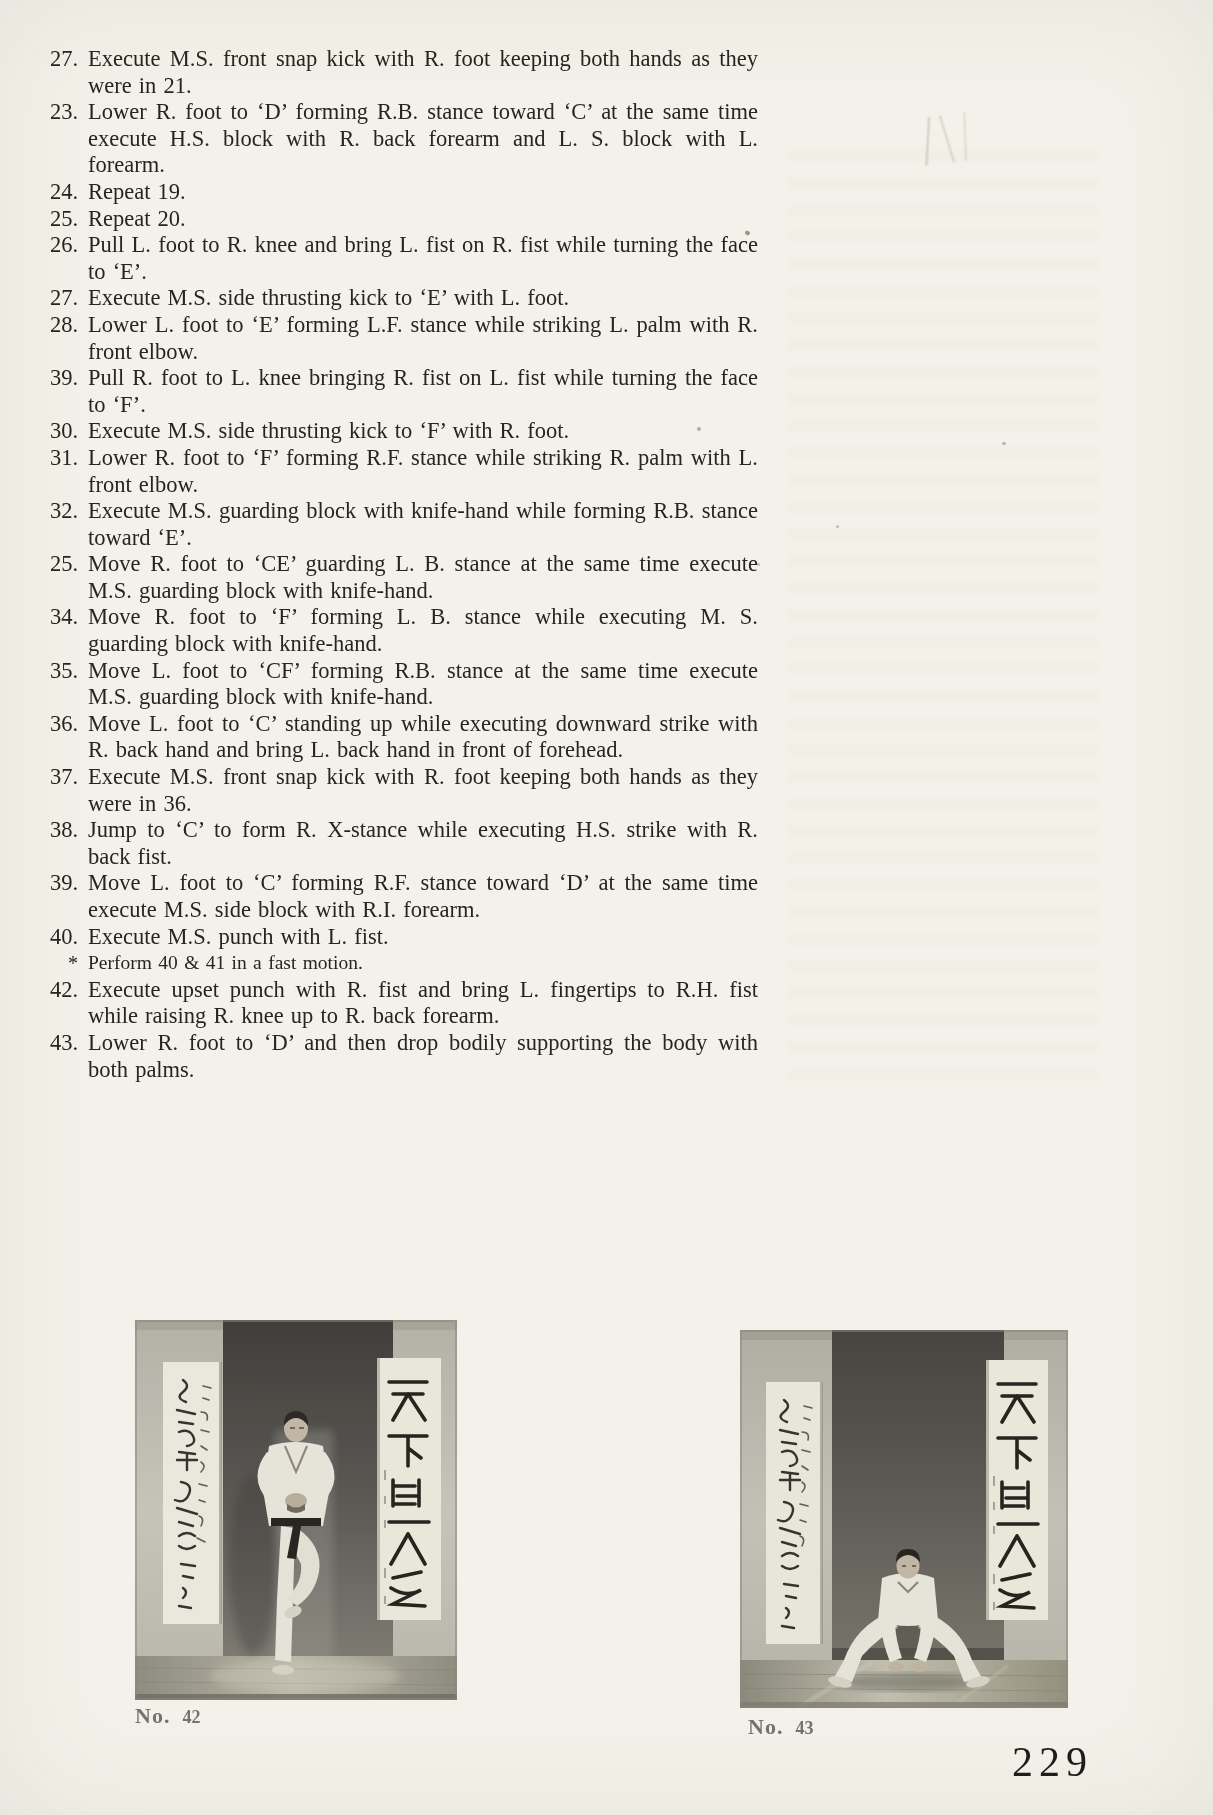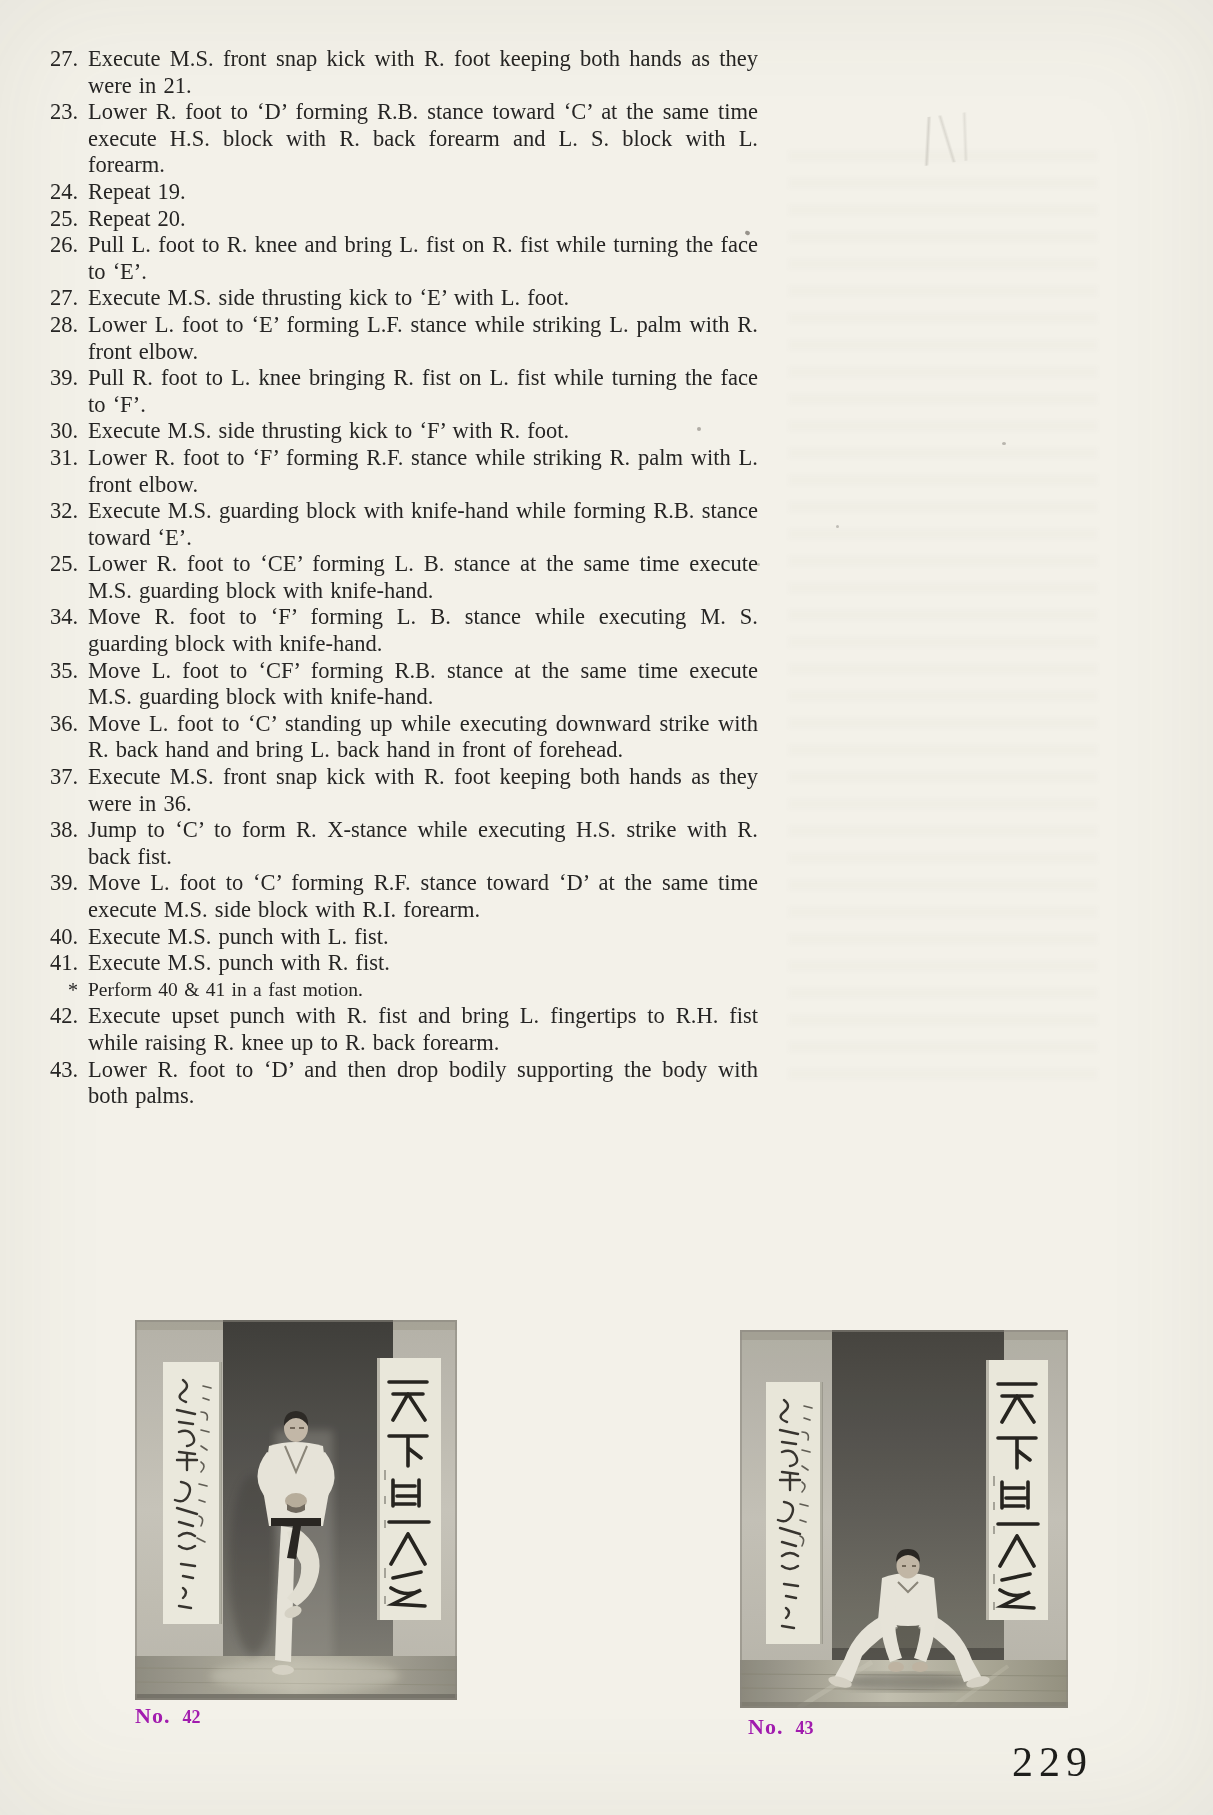--- a/index.html
+++ b/index.html
@@ -15,21 +15,21 @@
        text-align:justify;text-justify:inter-word;word-spacing:1.5px;}
   ol.instructions li .num{position:absolute;left:0;top:0;width:40px;text-align:right;}
   ol.instructions li.note{font-size:19.5px;}
   ol.instructions li.note .num{font-size:20px;}
 
   
   figure{margin:0;position:absolute;}
   .fig-42{left:135px;top:1320px;width:322px;height:380px;}
   .fig-43{left:740px;top:1330px;width:328px;height:378px;}
   .photo-svg{display:block;width:100%;height:100%;filter:blur(.3px) contrast(.97);}
-  .caption{position:absolute;font-weight:bold;color:#a21caf;}
+  .caption{position:absolute;font-weight:bold;color:#737373;}
   .cap-42{left:135px;top:1703px;}
   .cap-43{left:748px;top:1714px;text-align:center;}
   .caption .cap-label{font-size:22px;letter-spacing:1px;}
   .caption .cap-num{font-size:18px;font-weight:bold;margin-left:12px;}
 
   
   .page-number{position:absolute;left:1012px;top:1738px;font-size:42px;letter-spacing:6px;color:#1d1d1b;}
 
   
   .speck{position:absolute;border-radius:50%;background:#4a463e;}
@@ -57,29 +57,28 @@
     <li><span class="num">23.</span><span class="txt">Lower R. foot to ‘D’ forming R.B. stance toward ‘C’ at the same time execute H.S. block with R. back forearm and L. S. block with L. forearm.</span></li>
     <li><span class="num">24.</span><span class="txt">Repeat 19.</span></li>
     <li><span class="num">25.</span><span class="txt">Repeat 20.</span></li>
     <li><span class="num">26.</span><span class="txt">Pull L. foot to R. knee and bring L. fist on R. fist while turning the face to ‘E’.</span></li>
     <li><span class="num">27.</span><span class="txt">Execute M.S. side thrusting kick to ‘E’ with L. foot.</span></li>
     <li><span class="num">28.</span><span class="txt">Lower L. foot to ‘E’ forming L.F. stance while striking L. palm with R. front elbow.</span></li>
     <li><span class="num">39.</span><span class="txt">Pull R. foot to L. knee bringing R. fist on L. fist while turning the face to ‘F’.</span></li>
     <li><span class="num">30.</span><span class="txt">Execute M.S. side thrusting kick to ‘F’ with R. foot.</span></li>
     <li><span class="num">31.</span><span class="txt">Lower R. foot to ‘F’ forming R.F. stance while striking R. palm with L. front elbow.</span></li>
     <li><span class="num">32.</span><span class="txt">Execute M.S. guarding block with knife-hand while forming R.B. stance toward ‘E’.</span></li>
-    <li><span class="num">25.</span><span class="txt">Lower R. foot to ‘CE’ forming L. B. stance at the same time execute M.S. guarding block with knife-hand.</span></li>
+    <li><span class="num">25.</span><span class="txt">Move R. foot to ‘CE’ guarding L. B. stance at the same time execute M.S. guarding block with knife-hand.</span></li>
     <li><span class="num">34.</span><span class="txt">Move R. foot to ‘F’ forming L. B. stance while executing M. S. guarding block with knife-hand.</span></li>
     <li><span class="num">35.</span><span class="txt">Move L. foot to ‘CF’ forming R.B. stance at the same time execute M.S. guarding block with knife-hand.</span></li>
     <li><span class="num">36.</span><span class="txt">Move L. foot to ‘C’ standing up while executing downward strike with R. back hand and bring L. back hand in front of forehead.</span></li>
     <li><span class="num">37.</span><span class="txt">Execute M.S. front snap kick with R. foot keeping both hands as they were in 36.</span></li>
     <li><span class="num">38.</span><span class="txt">Jump to ‘C’ to form R. X-stance while executing H.S. strike with R. back fist.</span></li>
     <li><span class="num">39.</span><span class="txt">Move L. foot to ‘C’ forming R.F. stance toward ‘D’ at the same time execute M.S. side block with R.I. forearm.</span></li>
     <li><span class="num">40.</span><span class="txt">Execute M.S. punch with L. fist.</span></li>
-    <li><span class="num">41.</span><span class="txt">Execute M.S. punch with R. fist.</span></li>
     <li class="note"><span class="num">*</span><span class="txt">Perform 40 &amp; 41 in a fast motion.</span></li>
     <li><span class="num">42.</span><span class="txt">Execute upset punch with R. fist and bring L. fingertips to R.H. fist while raising R. knee up to R. back forearm.</span></li>
     <li><span class="num">43.</span><span class="txt">Lower R. foot to ‘D’ and then drop bodily supporting the body with both palms.</span></li>
   </ol>
 
   <figure class="fig-42">
     <svg class="photo-svg" viewBox="0 0 322 380" xmlns="http://www.w3.org/2000/svg">
       <defs>
         <linearGradient id="wall1" x1="0" y1="0" x2="0" y2="1">
           <stop offset="0" stop-color="#b6b3a8"></stop>

